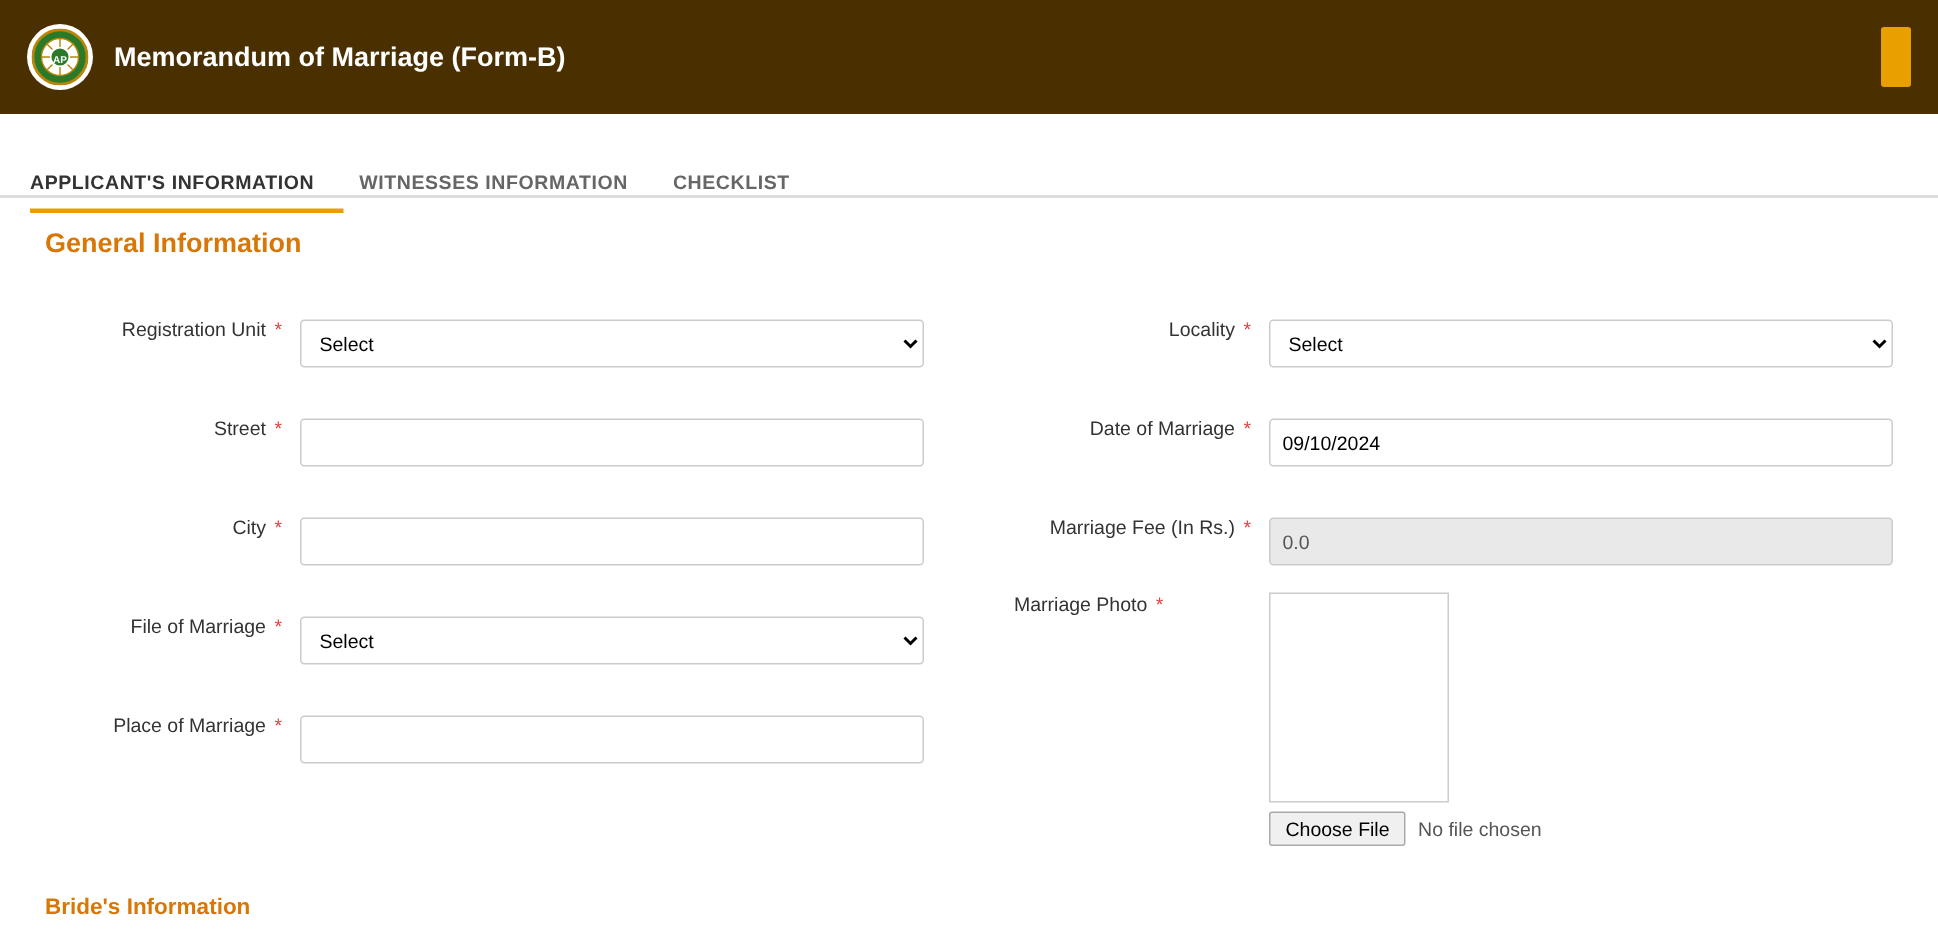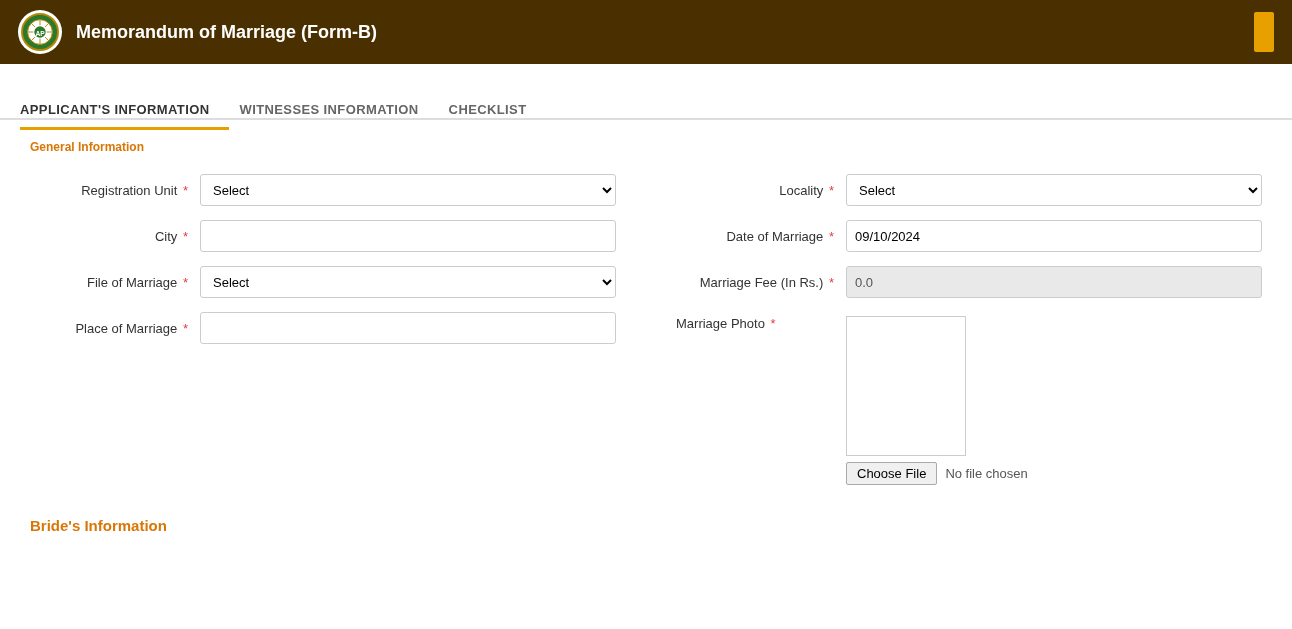--- a/index.html
+++ b/index.html
@@ -4,21 +4,21 @@
   <style>
     * { box-sizing: border-box; margin: 0; padding: 0; }
     body { font-family: Arial, sans-serif; font-size: 14px; background: #fff; color: #333; }
 
     
     .header {
       background-color: #4a3000;
       display: flex;
       align-items: center;
       padding: 10px 18px;
-      height: 64px;
+      height: 76px;
     }
     .header-logo {
       width: 44px;
       height: 44px;
       border-radius: 50%;
       background: #fff;
       display: flex;
       align-items: center;
       justify-content: center;
       margin-right: 14px;
@@ -62,21 +62,21 @@
       color: #333;
       border-bottom: 3px solid #e8a000;
     }
 
     
     .content {
       padding: 20px 30px;
     }
     .section-title {
       color: #d97706;
-      font-size: 12px;
+      font-size: 18px;
       font-weight: bold;
       margin-bottom: 20px;
     }
 
     
     .form-grid {
       display: grid;
       grid-template-columns: 1fr 1fr;
       gap: 0 60px;
     }
@@ -99,20 +99,21 @@
     }
     .form-control {
       flex: 1;
       border: 1px solid #ccc;
       border-radius: 3px;
       padding: 5px 8px;
       font-size: 13px;
       height: 32px;
       outline: none;
       background: #fff;
+      margin-top: 20px;
     }
     .form-control:disabled, .form-control[readonly] {
       background: #e9e9e9;
       color: #555;
     }
     select.form-control {
       cursor: pointer;
     }
 
     
@@ -214,20 +215,27 @@
       <div class="form-row">
         <label class="form-label">
           <span>Registration Unit</span>
           <span class="required">*</span>
         </label>
         <select class="form-control">
           <option value="">Select</option>
         </select>
       </div>
 
+      <div class="form-row">
+        <label class="form-label">
+          <span>Street</span>
+          <span class="required">*</span>
+        </label>
+        <input type="text" class="form-control" value="" style="">
+      </div>
 
       <div class="form-row">
         <label class="form-label">
           <span>City</span>
           <span class="required">*</span>
         </label>
         <input type="text" class="form-control" value="" style="">
       </div>
 
       <div class="form-row">

